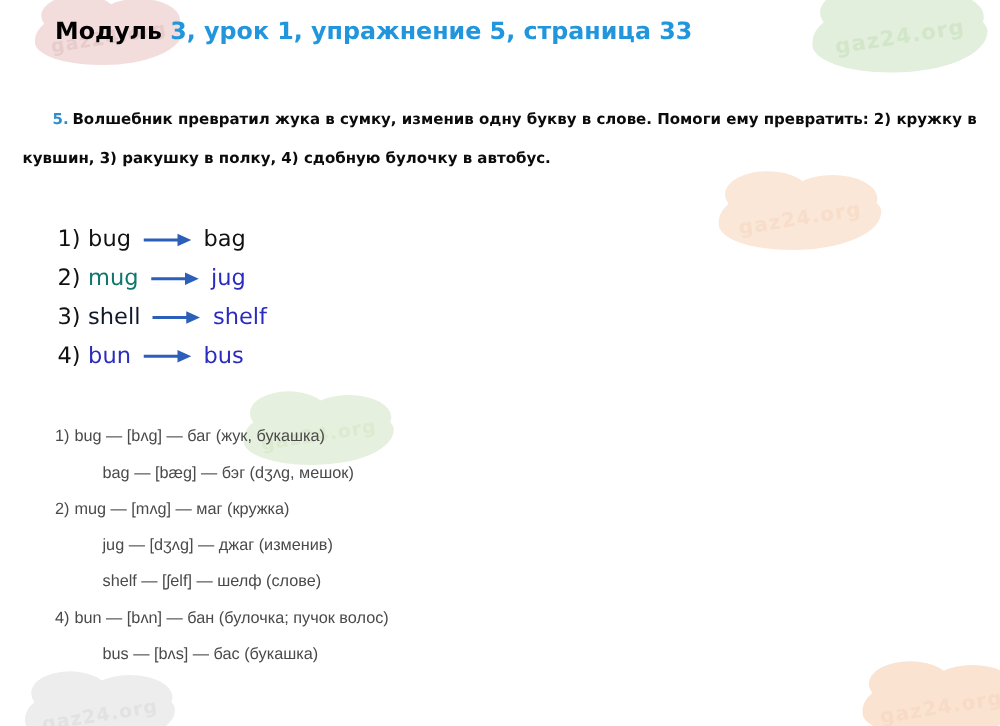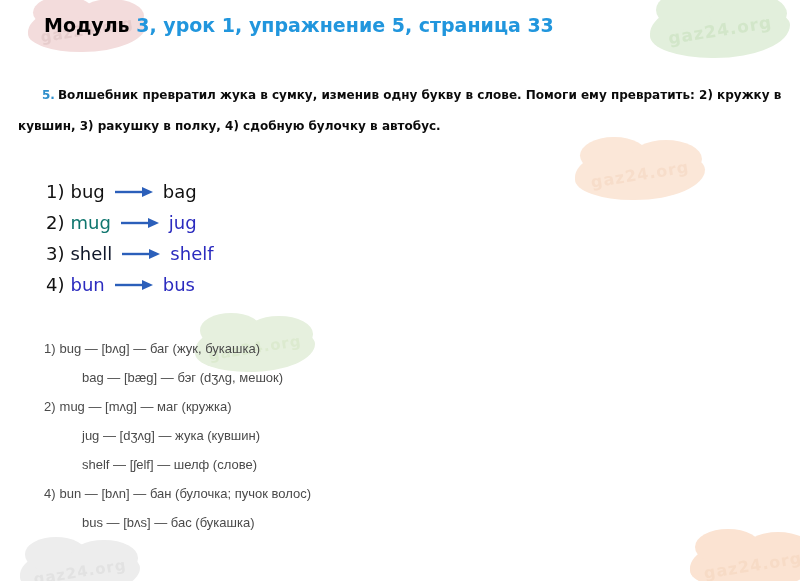--- a/index.html
+++ b/index.html
@@ -240,19 +240,19 @@
             <polygon points="28,2 39,7 28,12" fill="#2b5fba"></polygon>
           </svg></span>
         <span class="tf-to" style="color: rgb(43, 43, 191);">bus</span>
       </div>
     </div>
 
   <div id="transcription-block">
       <div class="tr-row"><span class="tr-index">1)</span><span>bug — [bʌg] — баг (жук, букашка)</span></div>
       <div class="tr-row indent"><span>bag — [bæg] — бэг (dʒʌg, мешок)</span></div>
       <div class="tr-row"><span class="tr-index">2)</span><span>mug — [mʌg] — маг (кружка)</span></div>
-      <div class="tr-row indent"><span>jug — [dʒʌg] — жука (кувшин)</span></div>
+      <div class="tr-row indent"><span>jug — [dʒʌg] — джаг (изменив)</span></div>
       <div class="tr-row indent"><span>shelf — [ʃelf] — шелф (слове)</span></div>
       <div class="tr-row"><span class="tr-index">4)</span><span>bun — [bʌn] — бан (булочка; пучок волос)</span></div>
       <div class="tr-row indent"><span>bus — [bʌs] — бас (букашка)</span></div>
     </div>
 
 </div>
 
 </body></html>

